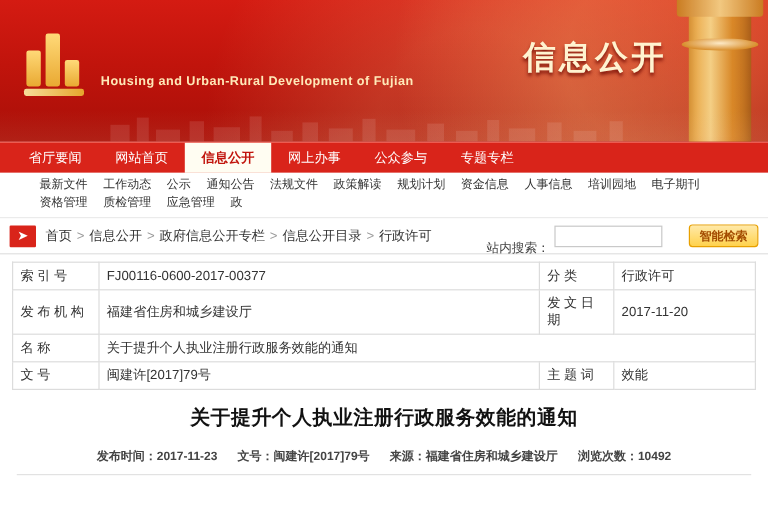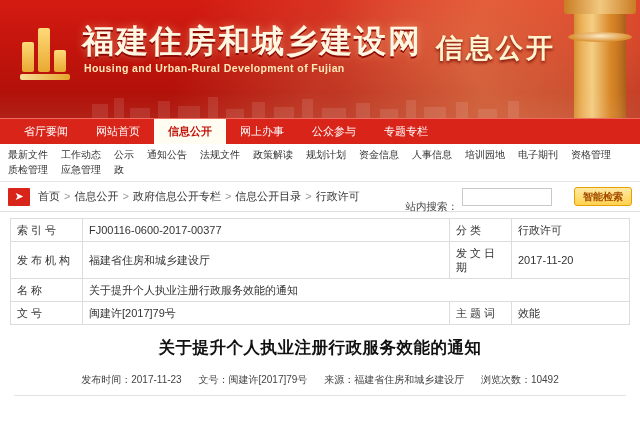--- a/index.html
+++ b/index.html
@@ -117,21 +117,21 @@
     border-bottom: 1px solid #e6e6e6;
     padding: 3px 8px 4px 8px;
     font-size: 10px;
     color: #333;
     line-height: 15px;
   }
   .sublinks a {
     color: #333; text-decoration: none;
     margin-right: 13px; white-space: nowrap;
   }
-  .sublinks .row { display: block; }
+  .sublinks .row { display: block; margin-left: 25px; }
 
   
   .crumbbar {
     display: flex; align-items: center;
     height: 30px;
     padding: 0 8px;
     border-bottom: 1px solid #e0e0e0;
     background: #fff;
   }
   .crumb-arrow {
@@ -194,41 +194,40 @@
     color: #111;
     font-family: "DejaVu Sans", sans-serif;
     letter-spacing: .5px;
   }
   .art-meta {
     margin-top: 14px;
     text-align: center;
     font-size: 10px;
     color: #444;
   }
-  .art-meta span { margin: 0 7px; white-space: nowrap; }
+  .art-meta span { margin: 0 7px; white-space: nowrap; font-weight: bold; }
   .art-rule {
     margin: 8px 0 10px 0;
     border-top: 1px solid #e2e2e2;
   }
 </style>
 </head>
 <body>
 
 <div class="banner">
   <div class="banner-deco"></div>
   <div class="banner-col"></div>
 
   <div class="logo">
     <div class="block b1"></div>
     <div class="block b2"></div>
     <div class="block b3"></div>
     <div class="base"></div>
   </div>
 
-  <div class="title-zh">福建住房和城乡建设网</div>
   <div class="title-en">Housing and Urban-Rural Development of Fujian</div>
   <div class="banner-badge">信息公开</div>
 
   <div class="banner-skyline">
     <span style="left:92px;width:16px;height:14px;"></span>
     <span style="left:114px;width:10px;height:20px;"></span>
     <span style="left:130px;width:20px;height:10px;"></span>
     <span style="left:158px;width:12px;height:17px;"></span>
     <span style="left:178px;width:22px;height:12px;"></span>
     <span style="left:208px;width:10px;height:21px;"></span>

